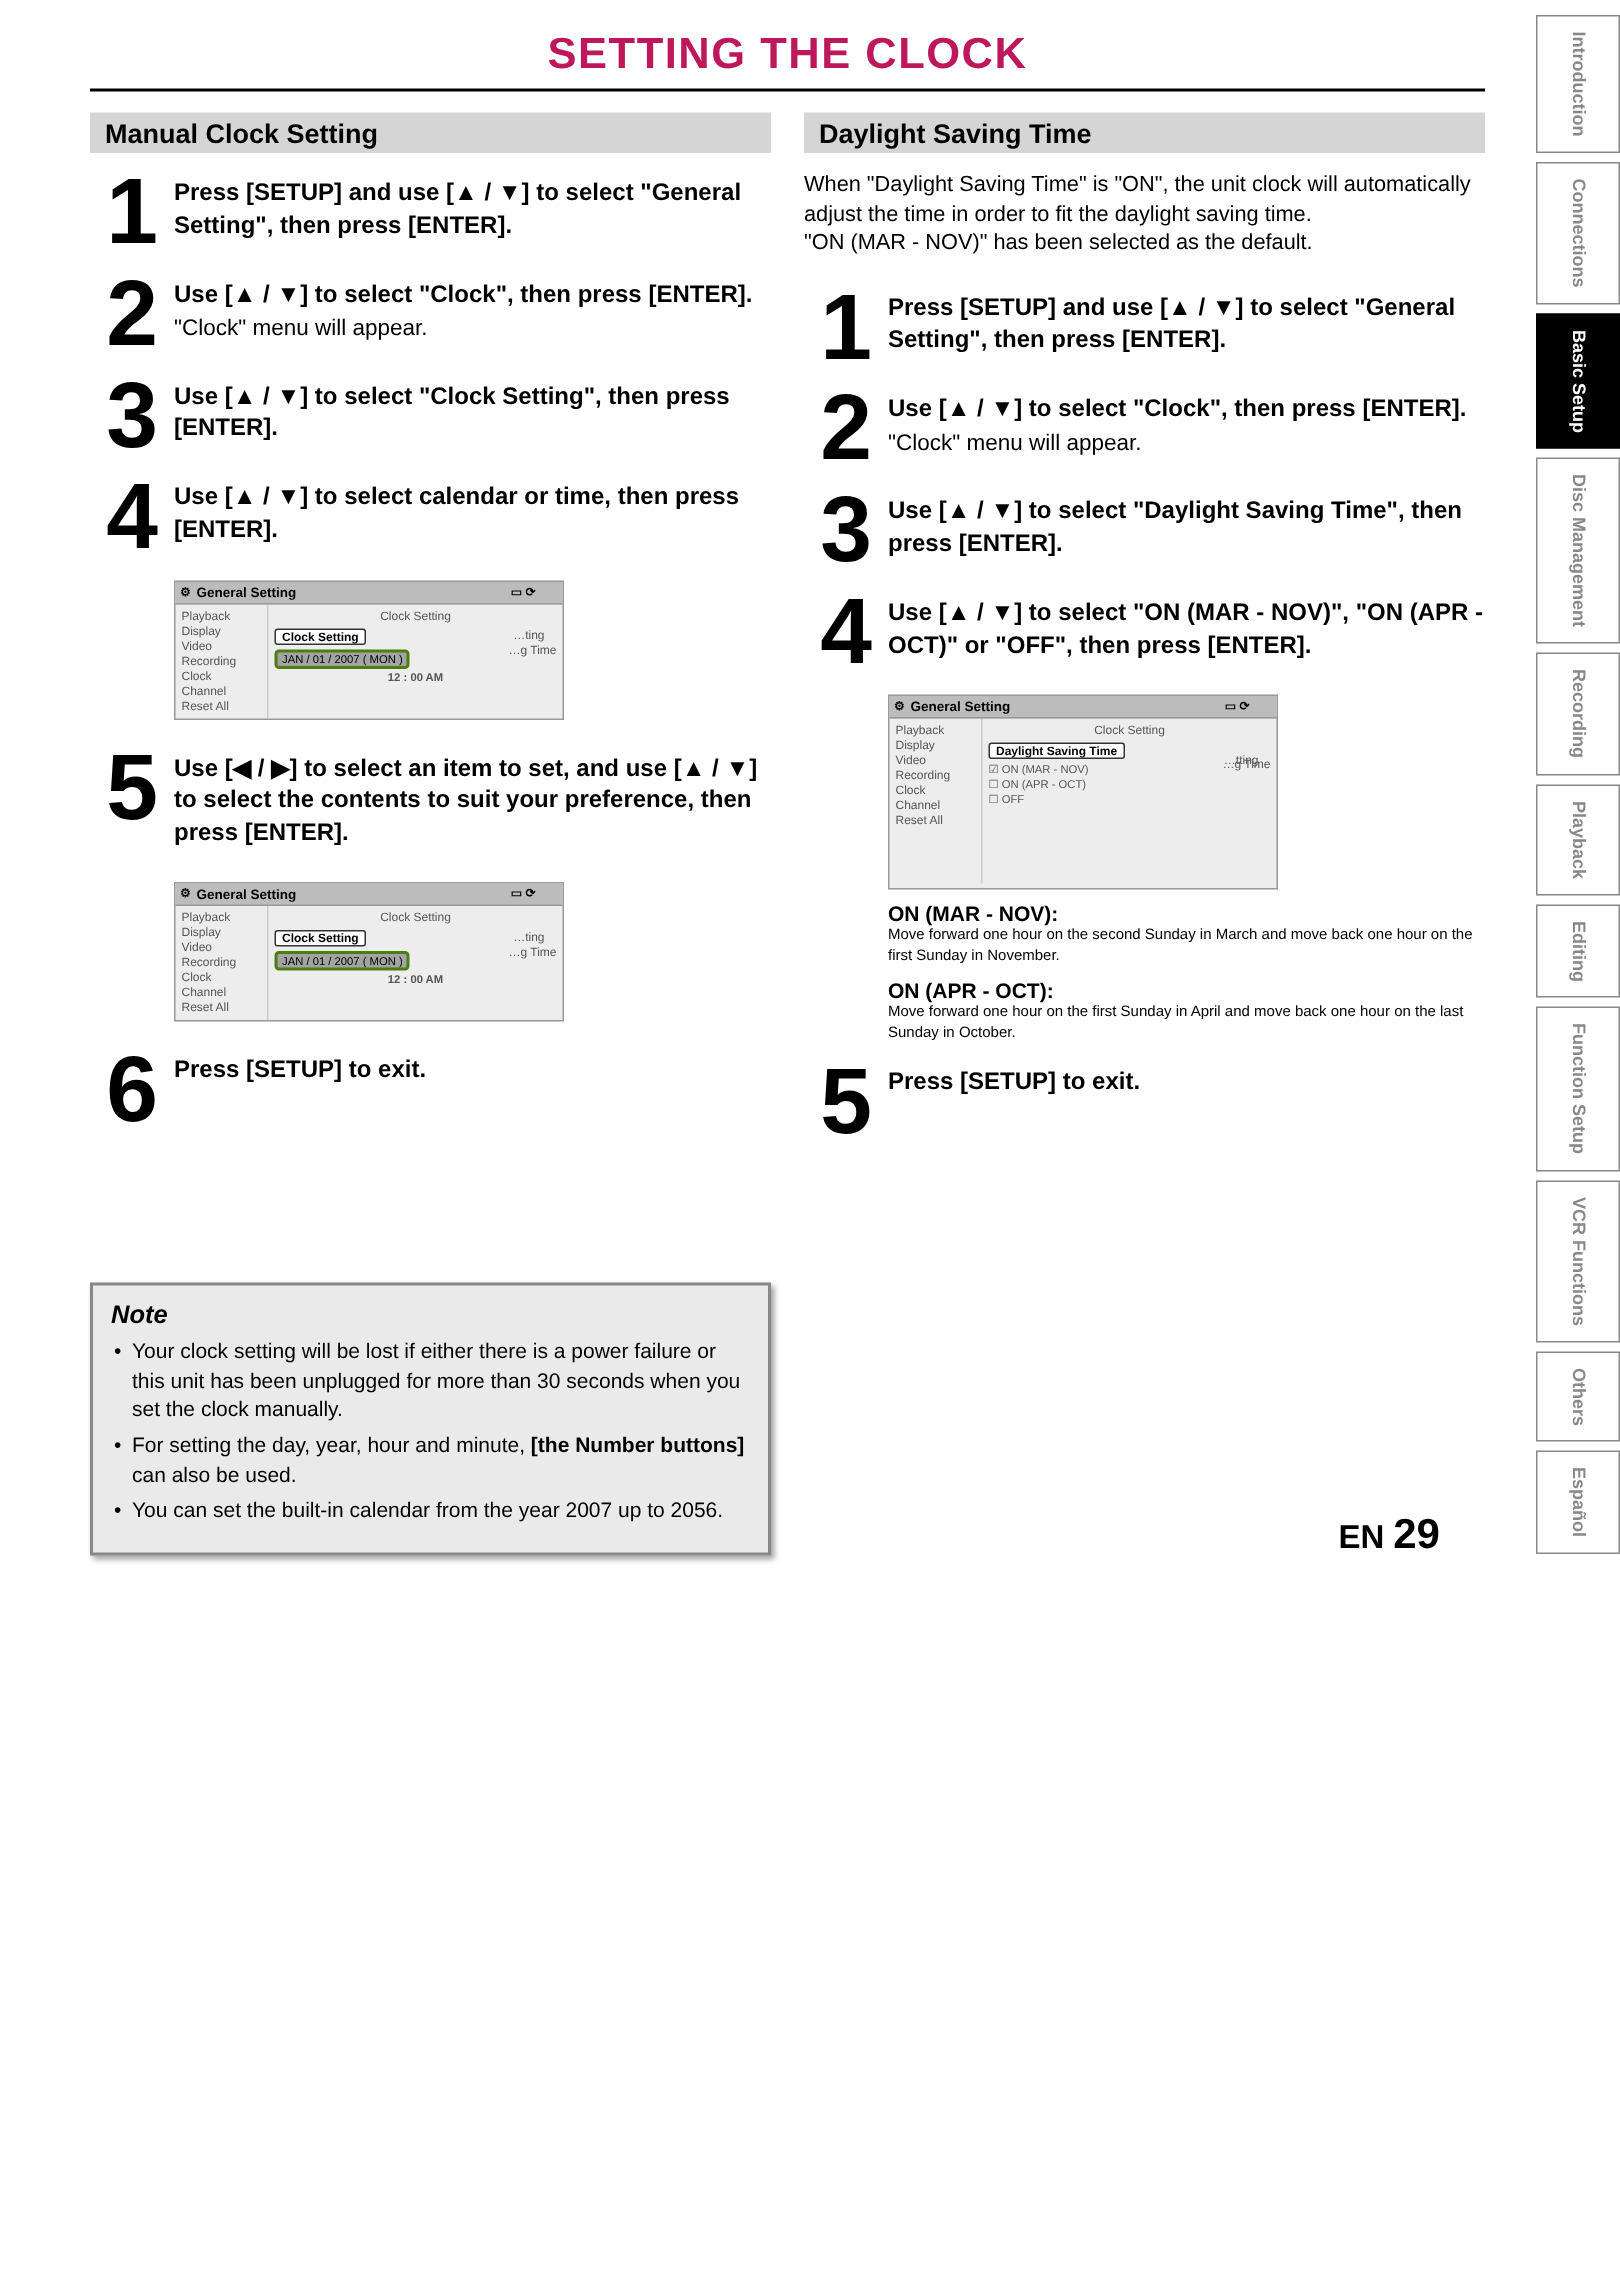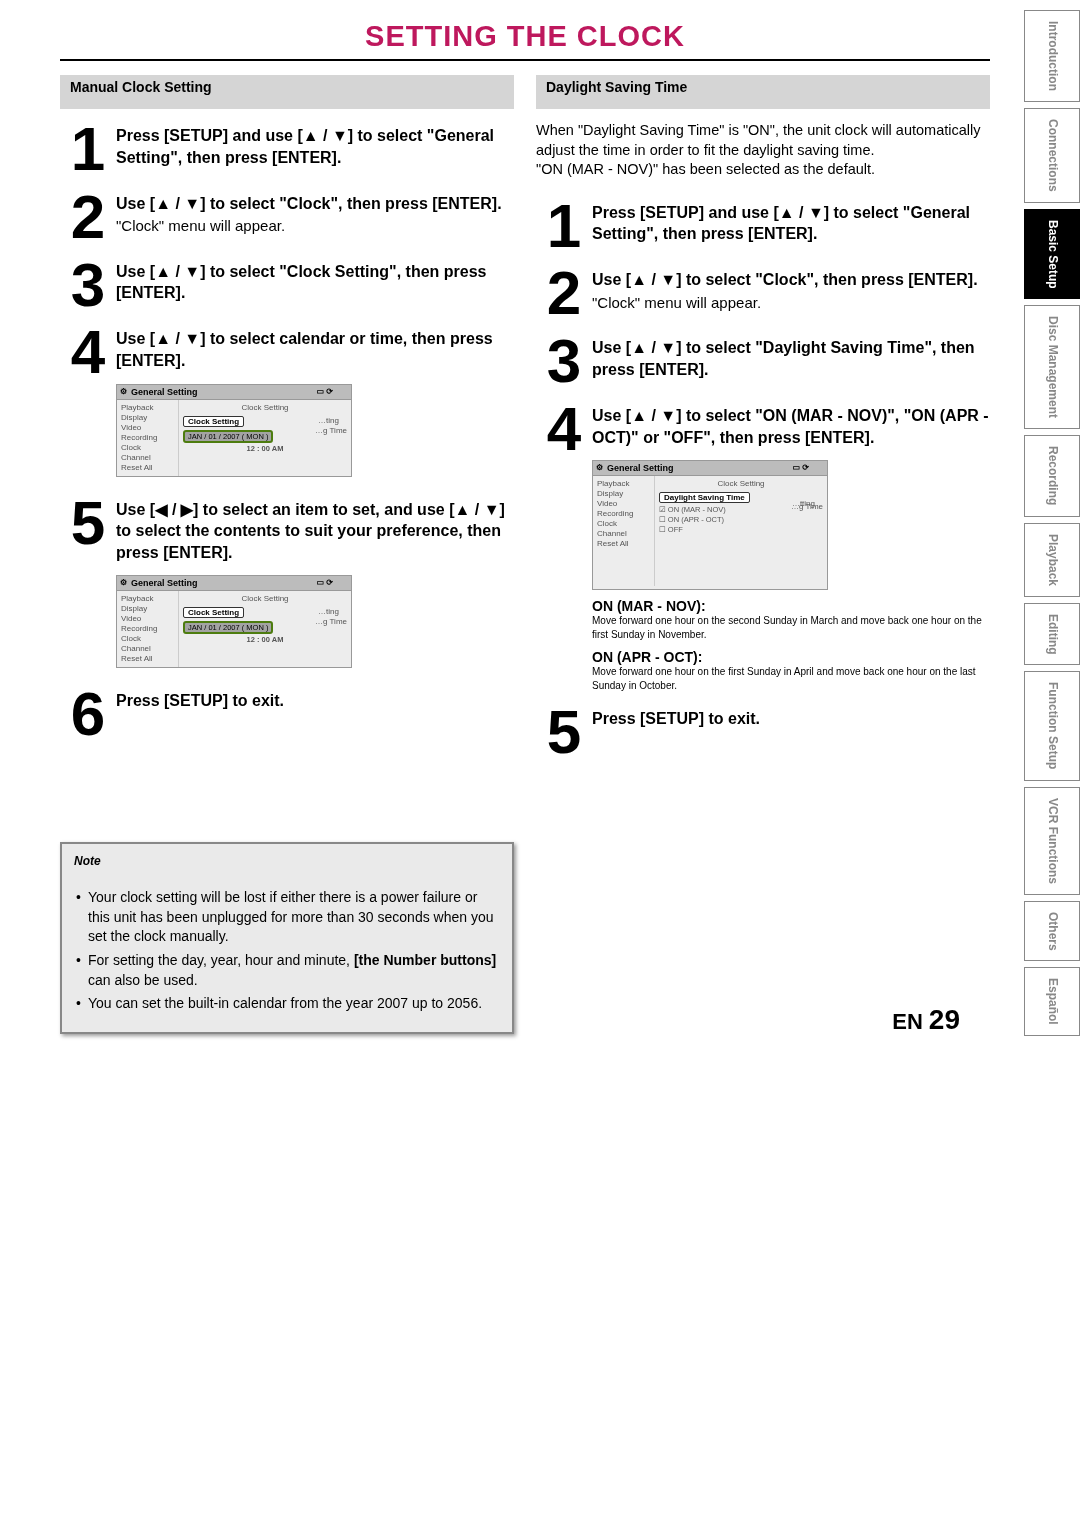--- a/index.html
+++ b/index.html
@@ -34,22 +34,22 @@
   .columns {
     display: flex;
     gap: 22px;
   }
   .col {
     flex: 1;
   }
   .section-head {
     background: #d5d5d5;
     font-weight: 700;
-    font-size: 14px;
-    padding: 4px 10px 14px 10px;
+    font-size: 18px;
+    padding: 4px 10px 2px 10px;
     margin-bottom: 12px;
     font-style: normal;
   }
   .intro-text {
     font-size: 14.5px;
     line-height: 1.35;
     margin-bottom: 18px;
   }
   .step {
     display: flex;
@@ -76,22 +76,22 @@
   }
   .step-sub {
     font-weight: 400;
     font-size: 15px;
     line-height: 1.35;
     margin-top: 2px;
   }
   .screenshot {
     border: 1px solid #999;
     background: #ededed;
-    width: 236px;
-    margin: 12px 0 6px 0;
+    width: 260px;
+    margin: 22px 0 6px 0;
     font-size: 8.5px;
     font-family: Arial, sans-serif;
     position: relative;
   }
   .screenshot-title {
     background: #bcbcbc;
     font-weight: 700;
     padding: 2px 14px;
     font-size: 9px;
     position: relative;
@@ -164,22 +164,22 @@
     border: 2px solid #888;
     background: #eaeaea;
     box-shadow: 2px 2px 4px rgba(0,0,0,0.4);
     padding: 10px 12px 14px 12px;
     margin-top: 100px;
     font-size: 14px;
   }
   .note-title {
     font-style: italic;
     font-weight: 700;
-    font-size: 12px;
-    margin-bottom: 20px;
+    font-size: 17px;
+    margin-bottom: 4px;
   }
   .note-list {
     list-style: none;
     padding-left: 2px;
   }
   .note-list li {
     position: relative;
     padding-left: 12px;
     line-height: 1.4;
     margin-bottom: 4px;

